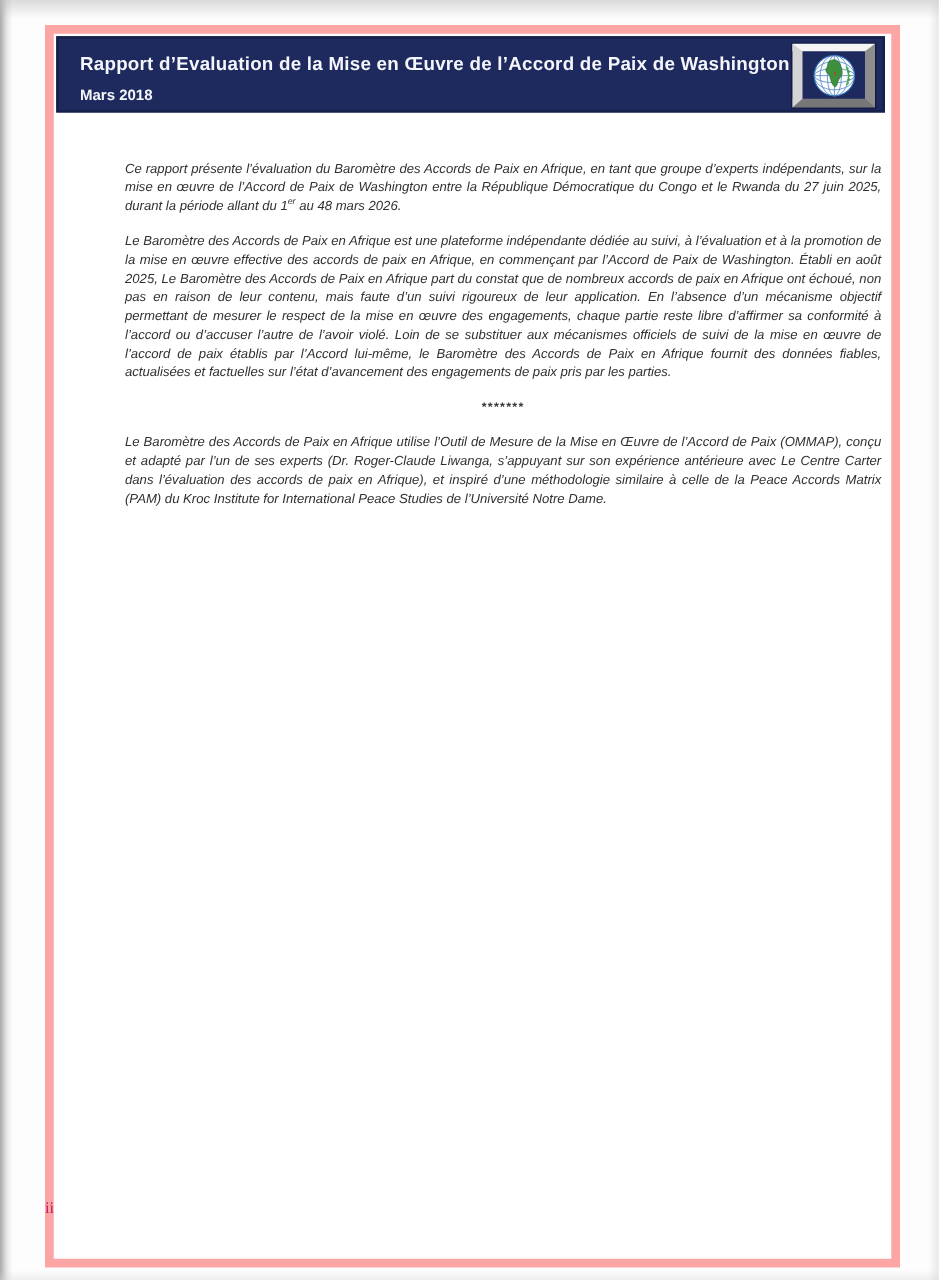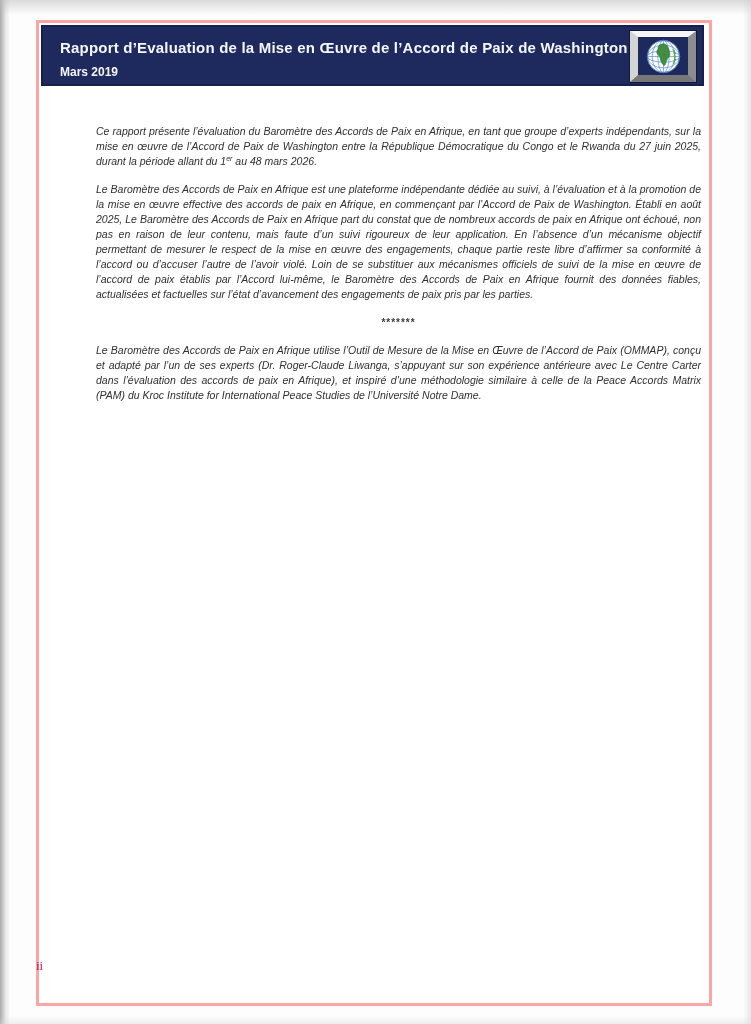--- a/index.html
+++ b/index.html
@@ -35,21 +35,21 @@
     position: absolute; left: 0; right: 0; bottom: 0; height: 8px;
     background: linear-gradient(to top, rgba(215,215,215,0.4), rgba(255,255,255,0));
     z-index: 5;
   }
 
   
   .page-frame {
     position: absolute;
     left: 36px; top: 20px;
     width: 670px; height: 980px;
-    border: 3px solid #fca5a5;
+    border: 7px solid #fca5a5;
     background: #ffffff;
     box-sizing: content-box;
   }
 
   
   .banner {
     position: absolute;
     left: 2px; top: 2px;
     width: 663px; height: 61px;
     background: #1e2a5d;
@@ -131,21 +131,21 @@
 
 <div class="scan-edge-left"></div>
 <div class="scan-edge-top"></div>
 <div class="scan-edge-right"></div>
 <div class="scan-edge-bottom"></div>
 
 <div class="page-frame">
 
   <div class="banner">
     <div class="banner-title">Rapport d’Evaluation de la Mise en Œuvre de l’Accord de Paix de Washington</div>
-    <div class="banner-date">Mars 2019</div>
+    <div class="banner-date">Mars 2018</div>
 
     <div class="logo-frame">
       <div class="logo-bevel">
         <svg width="35" height="35" viewBox="0 0 40 40">
           <circle cx="20" cy="20" r="18.5" fill="#fbfdff" stroke="#2f6cb3" stroke-width="1"></circle>
           <ellipse cx="20" cy="20" rx="18.5" ry="6.5" fill="none" stroke="#4a7fc0" stroke-width="0.7"></ellipse>
           <ellipse cx="20" cy="20" rx="18.5" ry="13" fill="none" stroke="#4a7fc0" stroke-width="0.7"></ellipse>
           <ellipse cx="20" cy="20" rx="6.5" ry="18.5" fill="none" stroke="#4a7fc0" stroke-width="0.7"></ellipse>
           <ellipse cx="20" cy="20" rx="13" ry="18.5" fill="none" stroke="#4a7fc0" stroke-width="0.7"></ellipse>
           <line x1="1.5" y1="20" x2="38.5" y2="20" stroke="#4a7fc0" stroke-width="0.7"></line>

